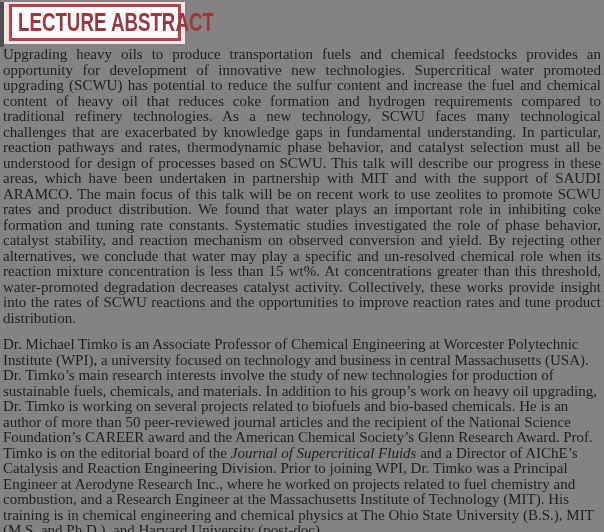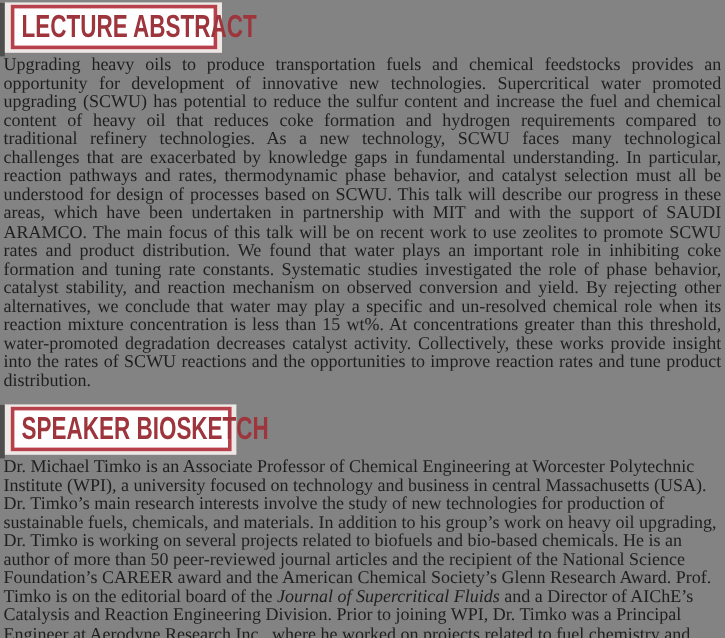--- a/index.html
+++ b/index.html
@@ -77,22 +77,16 @@
     <span class="shadow-bar"></span>
     <span class="header-box w1">
       <span class="header-text">LECTURE ABSTRACT</span>
     </span>
   </div>
 
   <p class="body-para justified"><span class="rt-normal">Upgrading heavy oils to produce transportation fuels and chemical feedstocks provides an opportunity for development of innovative new technologies. Supercritical water promoted upgrading (SCWU) has potential to reduce the sulfur content and increase the fuel and chemical content of heavy oil that reduces coke formation and hydrogen requirements compared to traditional refinery technologies. As a new technology, SCWU faces many technological challenges that are exacerbated by knowledge gaps in fundamental understanding. In particular, reaction pathways and rates, thermodynamic phase behavior, and catalyst selection must all be understood for design of processes based on SCWU. This talk will describe our progress in these areas, which have been undertaken in partnership with MIT and with the support of SAUDI ARAMCO. The main focus of this talk will be on recent work to use zeolites to promote SCWU rates and product distribution. We found that water plays an important role in inhibiting coke formation and tuning rate constants. Systematic studies investigated the role of phase behavior, catalyst stability, and reaction mechanism on observed conversion and yield. By rejecting other alternatives, we conclude that water may play a specific and un-resolved chemical role when its reaction mixture concentration is less than 15 wt%. At concentrations greater than this threshold, water-promoted degradation decreases catalyst activity. Collectively, these works provide insight into the rates of SCWU reactions and the opportunities to improve reaction rates and tune product distribution.</span></p>
 
   <div class="section-gap"></div>
 
-  <div class="header-wrap">
-    <span class="shadow-bar"></span>
-    <span class="header-box w2">
-      <span class="header-text">SPEAKER BIOSKETCH</span>
-    </span>
-  </div>
 
   <p class="body-para leftalign"><span class="rt-bold">Dr. Michael Timko</span><span class="rt-normal"> is an Associate Professor of Chemical Engineering at Worcester Polytechnic Institute (WPI), a university focused on technology and business in central Massachusetts (USA). Dr. Timko’s main research interests involve the study of new technologies for production of sustainable fuels, chemicals, and materials. In addition to his group’s work on heavy oil upgrading, Dr. Timko is working on several projects related to biofuels and bio-based chemicals. He is an author of more than 50 peer-reviewed journal articles and the recipient of the National Science Foundation’s CAREER award and the American Chemical Society’s Glenn Research Award. Prof. Timko is on the editorial board of the </span><span class="rt-italic">Journal of Supercritical Fluids</span><span class="rt-normal"> and a Director of AIChE’s Catalysis and Reaction Engineering Division. Prior to joining WPI, Dr. Timko was a Principal Engineer at Aerodyne Research Inc., where he worked on projects related to fuel chemistry and combustion, and a Research Engineer at the Massachusetts Institute of Technology (MIT). His training is in chemical engineering and chemical physics at The Ohio State University (B.S.), MIT (M.S. and Ph.D.), and Harvard University (post-doc).</span></p>
 
 </div>
 
 </body></html>

